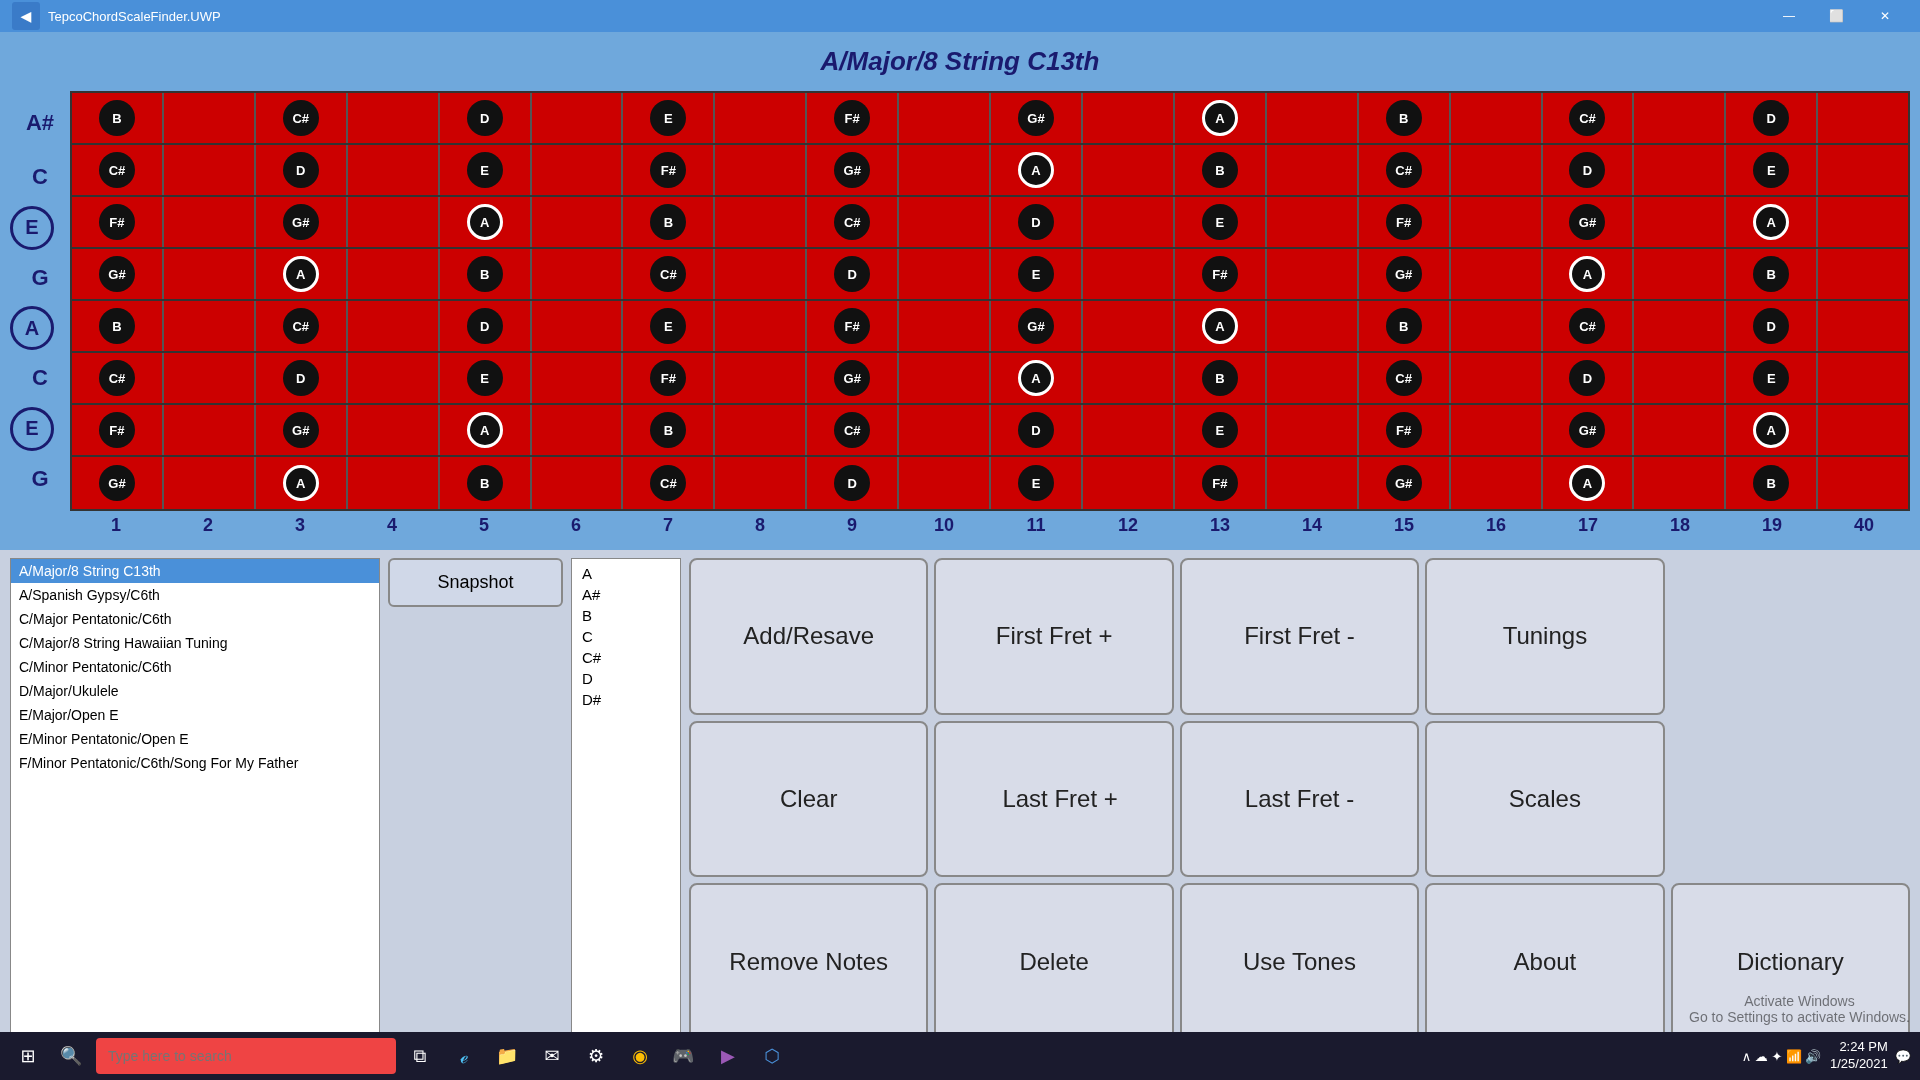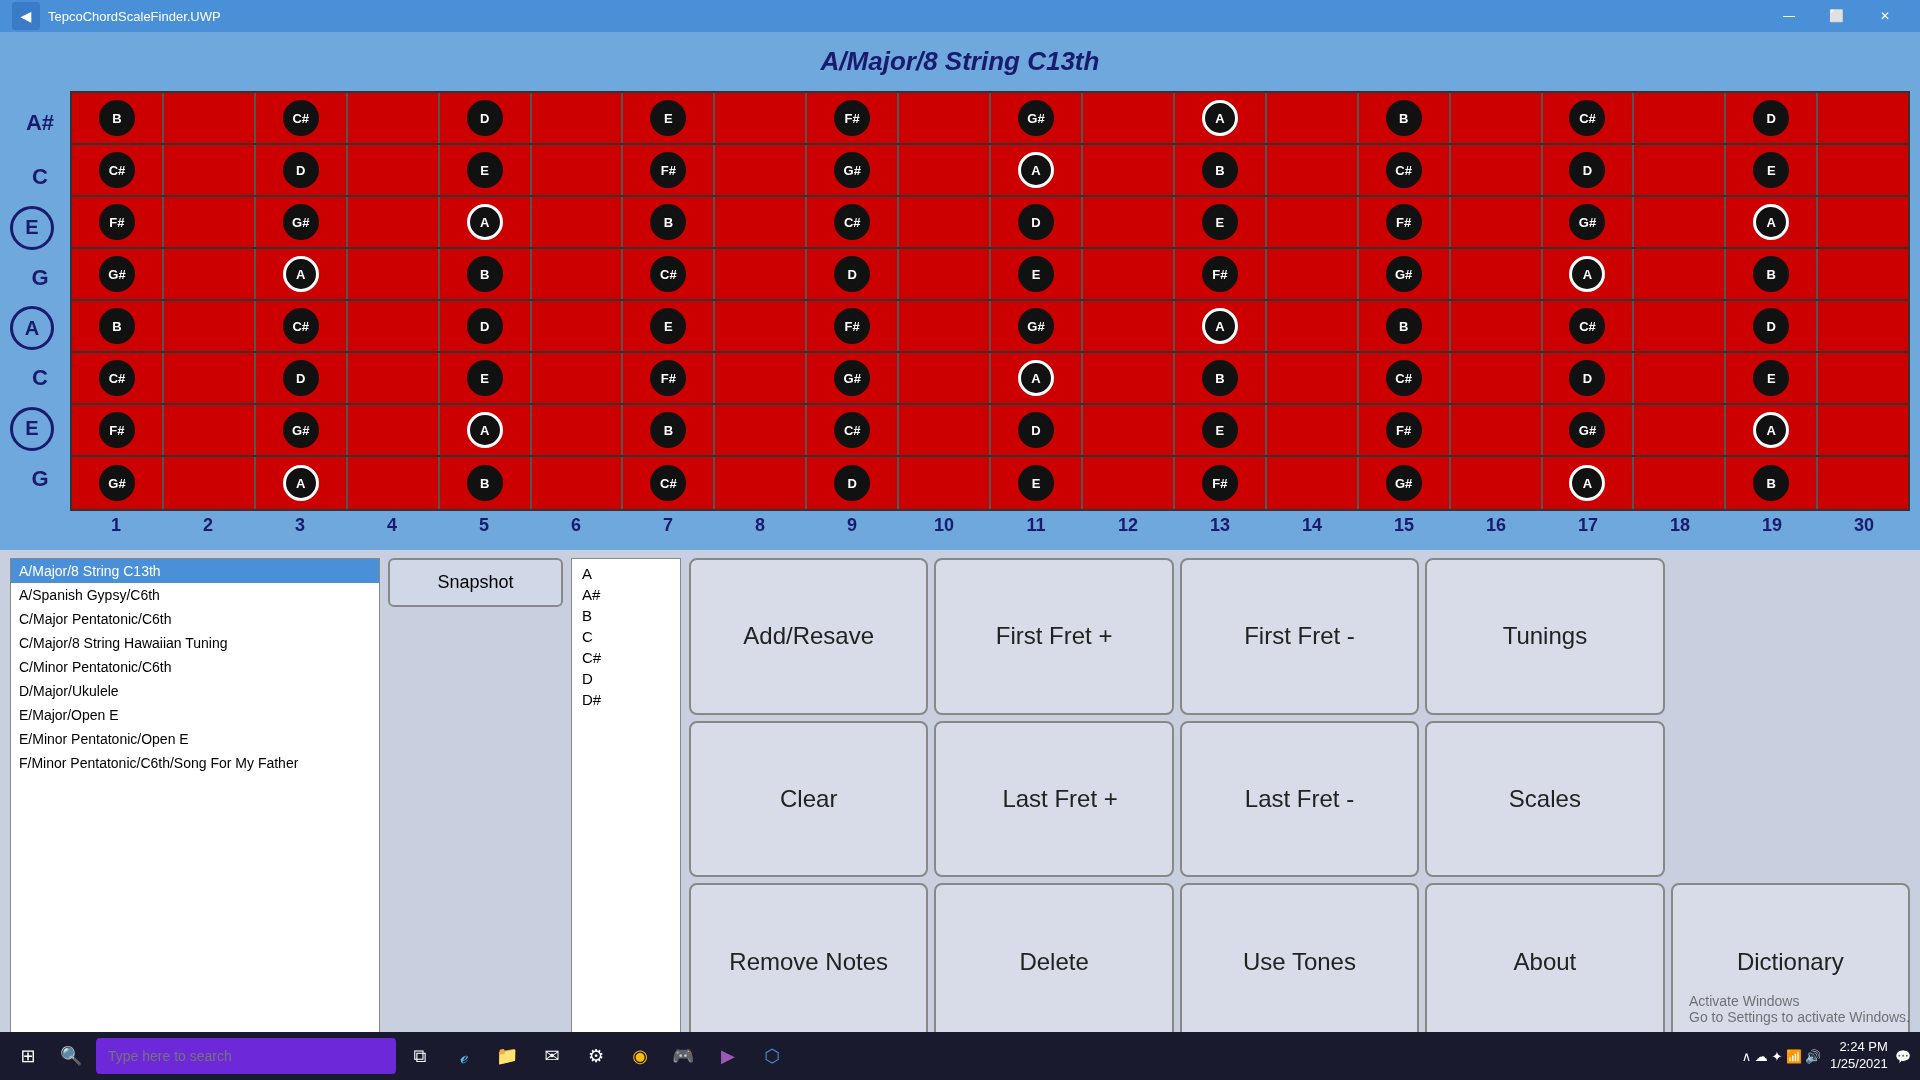--- a/index.html
+++ b/index.html
@@ -239,21 +239,21 @@
       color: white;
       cursor: pointer;
       display: flex;
       align-items: center;
       justify-content: center;
       border-radius: 4px;
       font-size: 18px;
       padding: 0 8px;
     }
     #search-bar {
-      background: #6d28d9;
+      background: #ef4444;
       border: none;
       border-radius: 4px;
       height: 36px;
       width: 300px;
       color: white;
       padding: 0 12px;
       font-size: 14px;
     }
     #taskbar-right {
       margin-left: auto;
@@ -263,21 +263,21 @@
       color: white;
       font-size: 13px;
     }
     #clock { text-align: right; line-height: 1.3; }
     .activate-msg {
       position: fixed;
       bottom: 55px;
       right: 10px;
       color: rgba(0,0,0,0.5);
       font-size: 14px;
-      text-align: left;
+      text-align: center;
     }
   </style>
 </head>
 <body>
 
 <div id="titlebar">
   <div id="titlebar-left">
     <button id="titlebar-back">◀</button>
     <span id="titlebar-title">TepcoChordScaleFinder.UWP</span>
   </div>
@@ -654,21 +654,21 @@
       <div class="fret-num">10</div>
       <div class="fret-num">11</div>
       <div class="fret-num">12</div>
       <div class="fret-num">13</div>
       <div class="fret-num">14</div>
       <div class="fret-num">15</div>
       <div class="fret-num">16</div>
       <div class="fret-num">17</div>
       <div class="fret-num">18</div>
       <div class="fret-num">19</div>
-      <div class="fret-num">30</div>
+      <div class="fret-num">40</div>
     </div>
 </div>
 
 <div id="bottom-panel">
   <div id="song-list">
       <div class="song-item selected">A/Major/8 String C13th</div>
       <div class="song-item">A/Spanish Gypsy/C6th</div>
       <div class="song-item">C/Major Pentatonic/C6th</div>
       <div class="song-item">C/Major/8 String Hawaiian Tuning</div>
       <div class="song-item">C/Minor Pentatonic/C6th</div>

